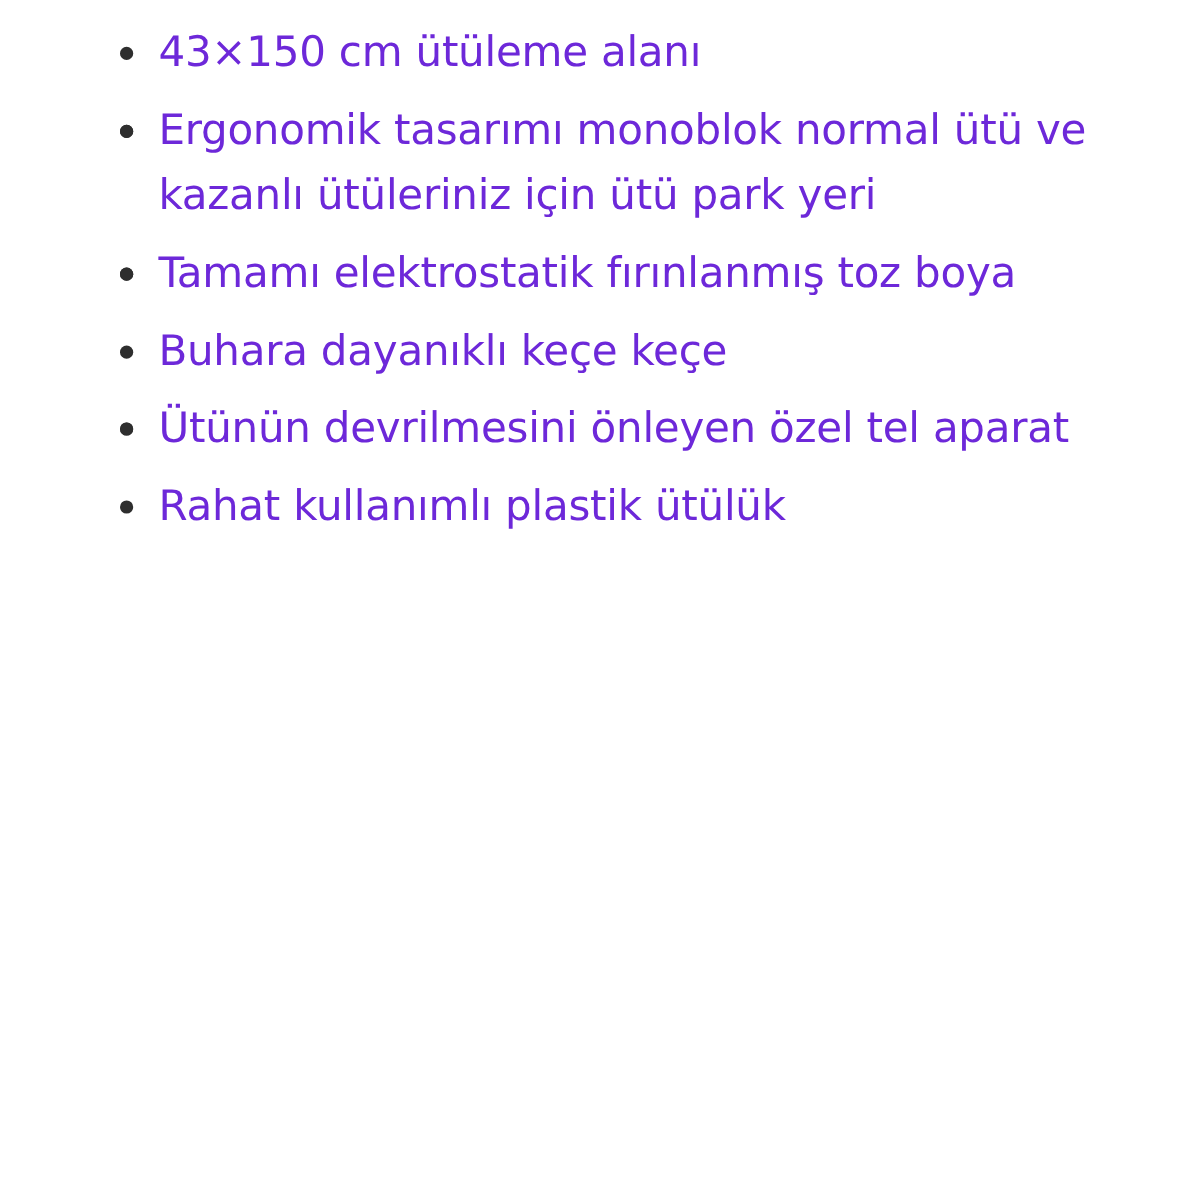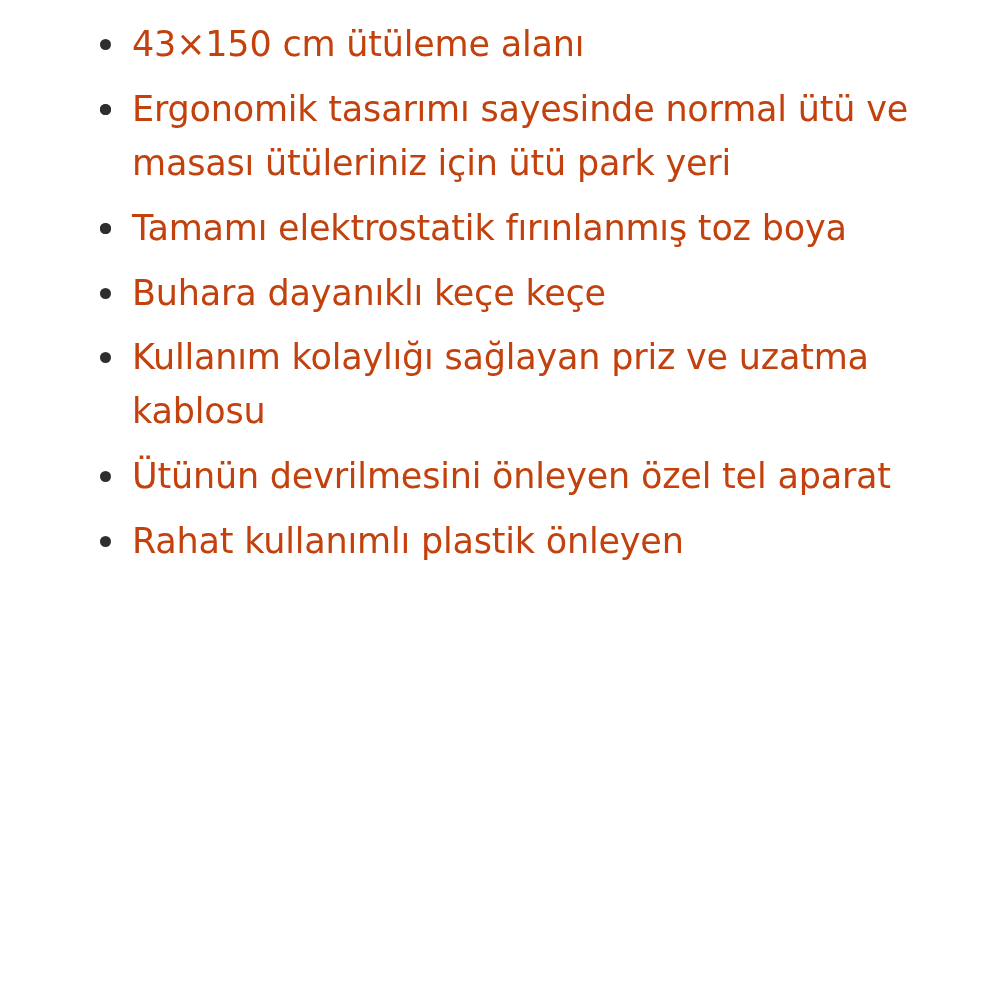--- a/index.html
+++ b/index.html
@@ -27,21 +27,21 @@
     padding: 0;
   }
   ul.feature-list > li {
     position: relative;
     padding-left: 92px;
     margin: 0 0 11px 0;
     font-size: 35px;
     line-height: 1.54;
     font-weight: 400;
     letter-spacing: -0.2px;
-    color: #c2410c;
+    color: #6d28d9;
     max-width: 790px;
   }
   ul.feature-list > li .bullet {
     position: absolute;
     left: 60px;
     top: 0.60em;
     width: 11px;
     height: 11px;
     border-radius: 50%;
     background: #2e2e2e;
@@ -58,39 +58,38 @@
   <ul class="feature-list">
     <li>
       <span class="bullet"></span>
       <span class="text">43×150 cm ütüleme alanı</span>
     </li>
     <li>
       <span class="bullet"></span>
     </li>
     <li>
       <span class="bullet"></span>
-      <span class="text">Ergonomik tasarımı sayesinde normal ütü ve masası ütüleriniz için ütü park yeri</span>
+      <span class="text">Ergonomik tasarımı monoblok normal ütü ve kazanlı ütüleriniz için ütü park yeri</span>
     </li>
     <li>
       <span class="bullet"></span>
     </li>
     <li>
       <span class="bullet"></span>
       <span class="text">Tamamı elektrostatik fırınlanmış toz boya</span>
     </li>
     <li>
       <span class="bullet"></span>
       <span class="text">Buhara dayanıklı keçe keçe</span>
     </li>
     <li>
       <span class="bullet"></span>
-      <span class="text">Kullanım kolaylığı sağlayan priz ve uzatma kablosu</span>
     </li>
     <li>
       <span class="bullet"></span>
       <span class="text">Ütünün devrilmesini önleyen özel tel aparat</span>
     </li>
     <li>
       <span class="bullet"></span>
-      <span class="text">Rahat kullanımlı plastik önleyen</span>
+      <span class="text">Rahat kullanımlı plastik ütülük</span>
     </li>
   </ul>
 </div>
 
 </body></html>

